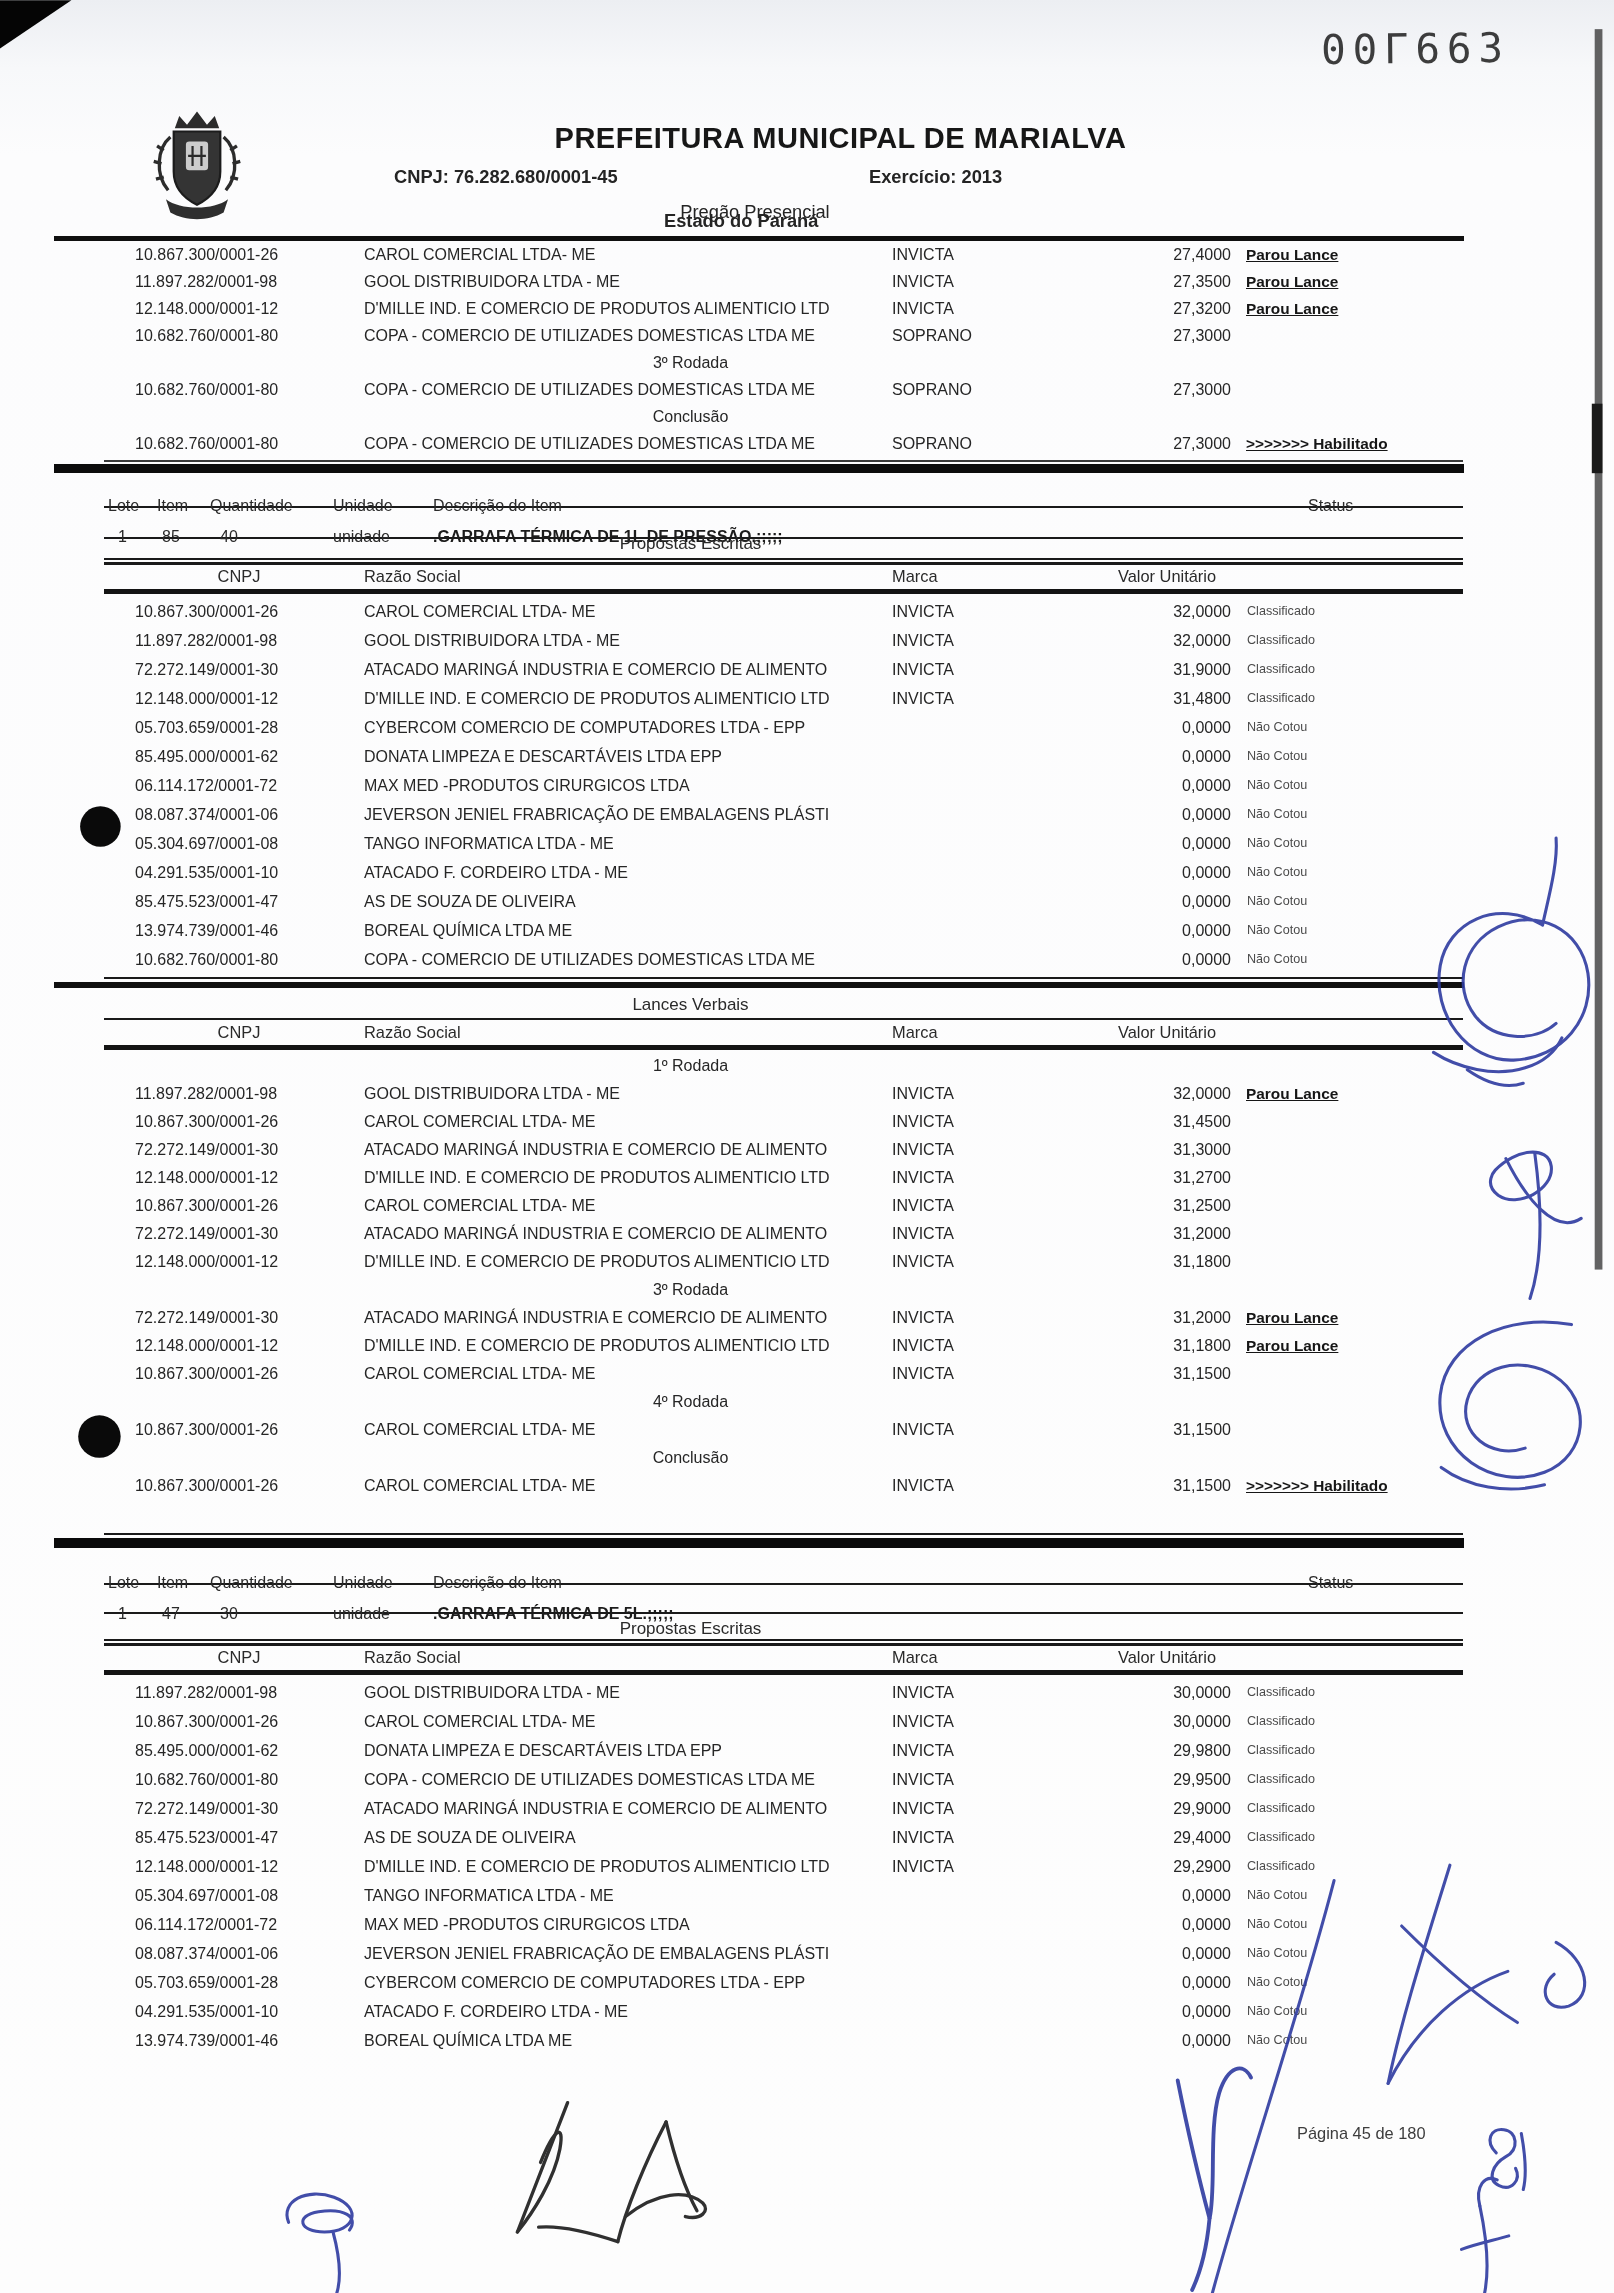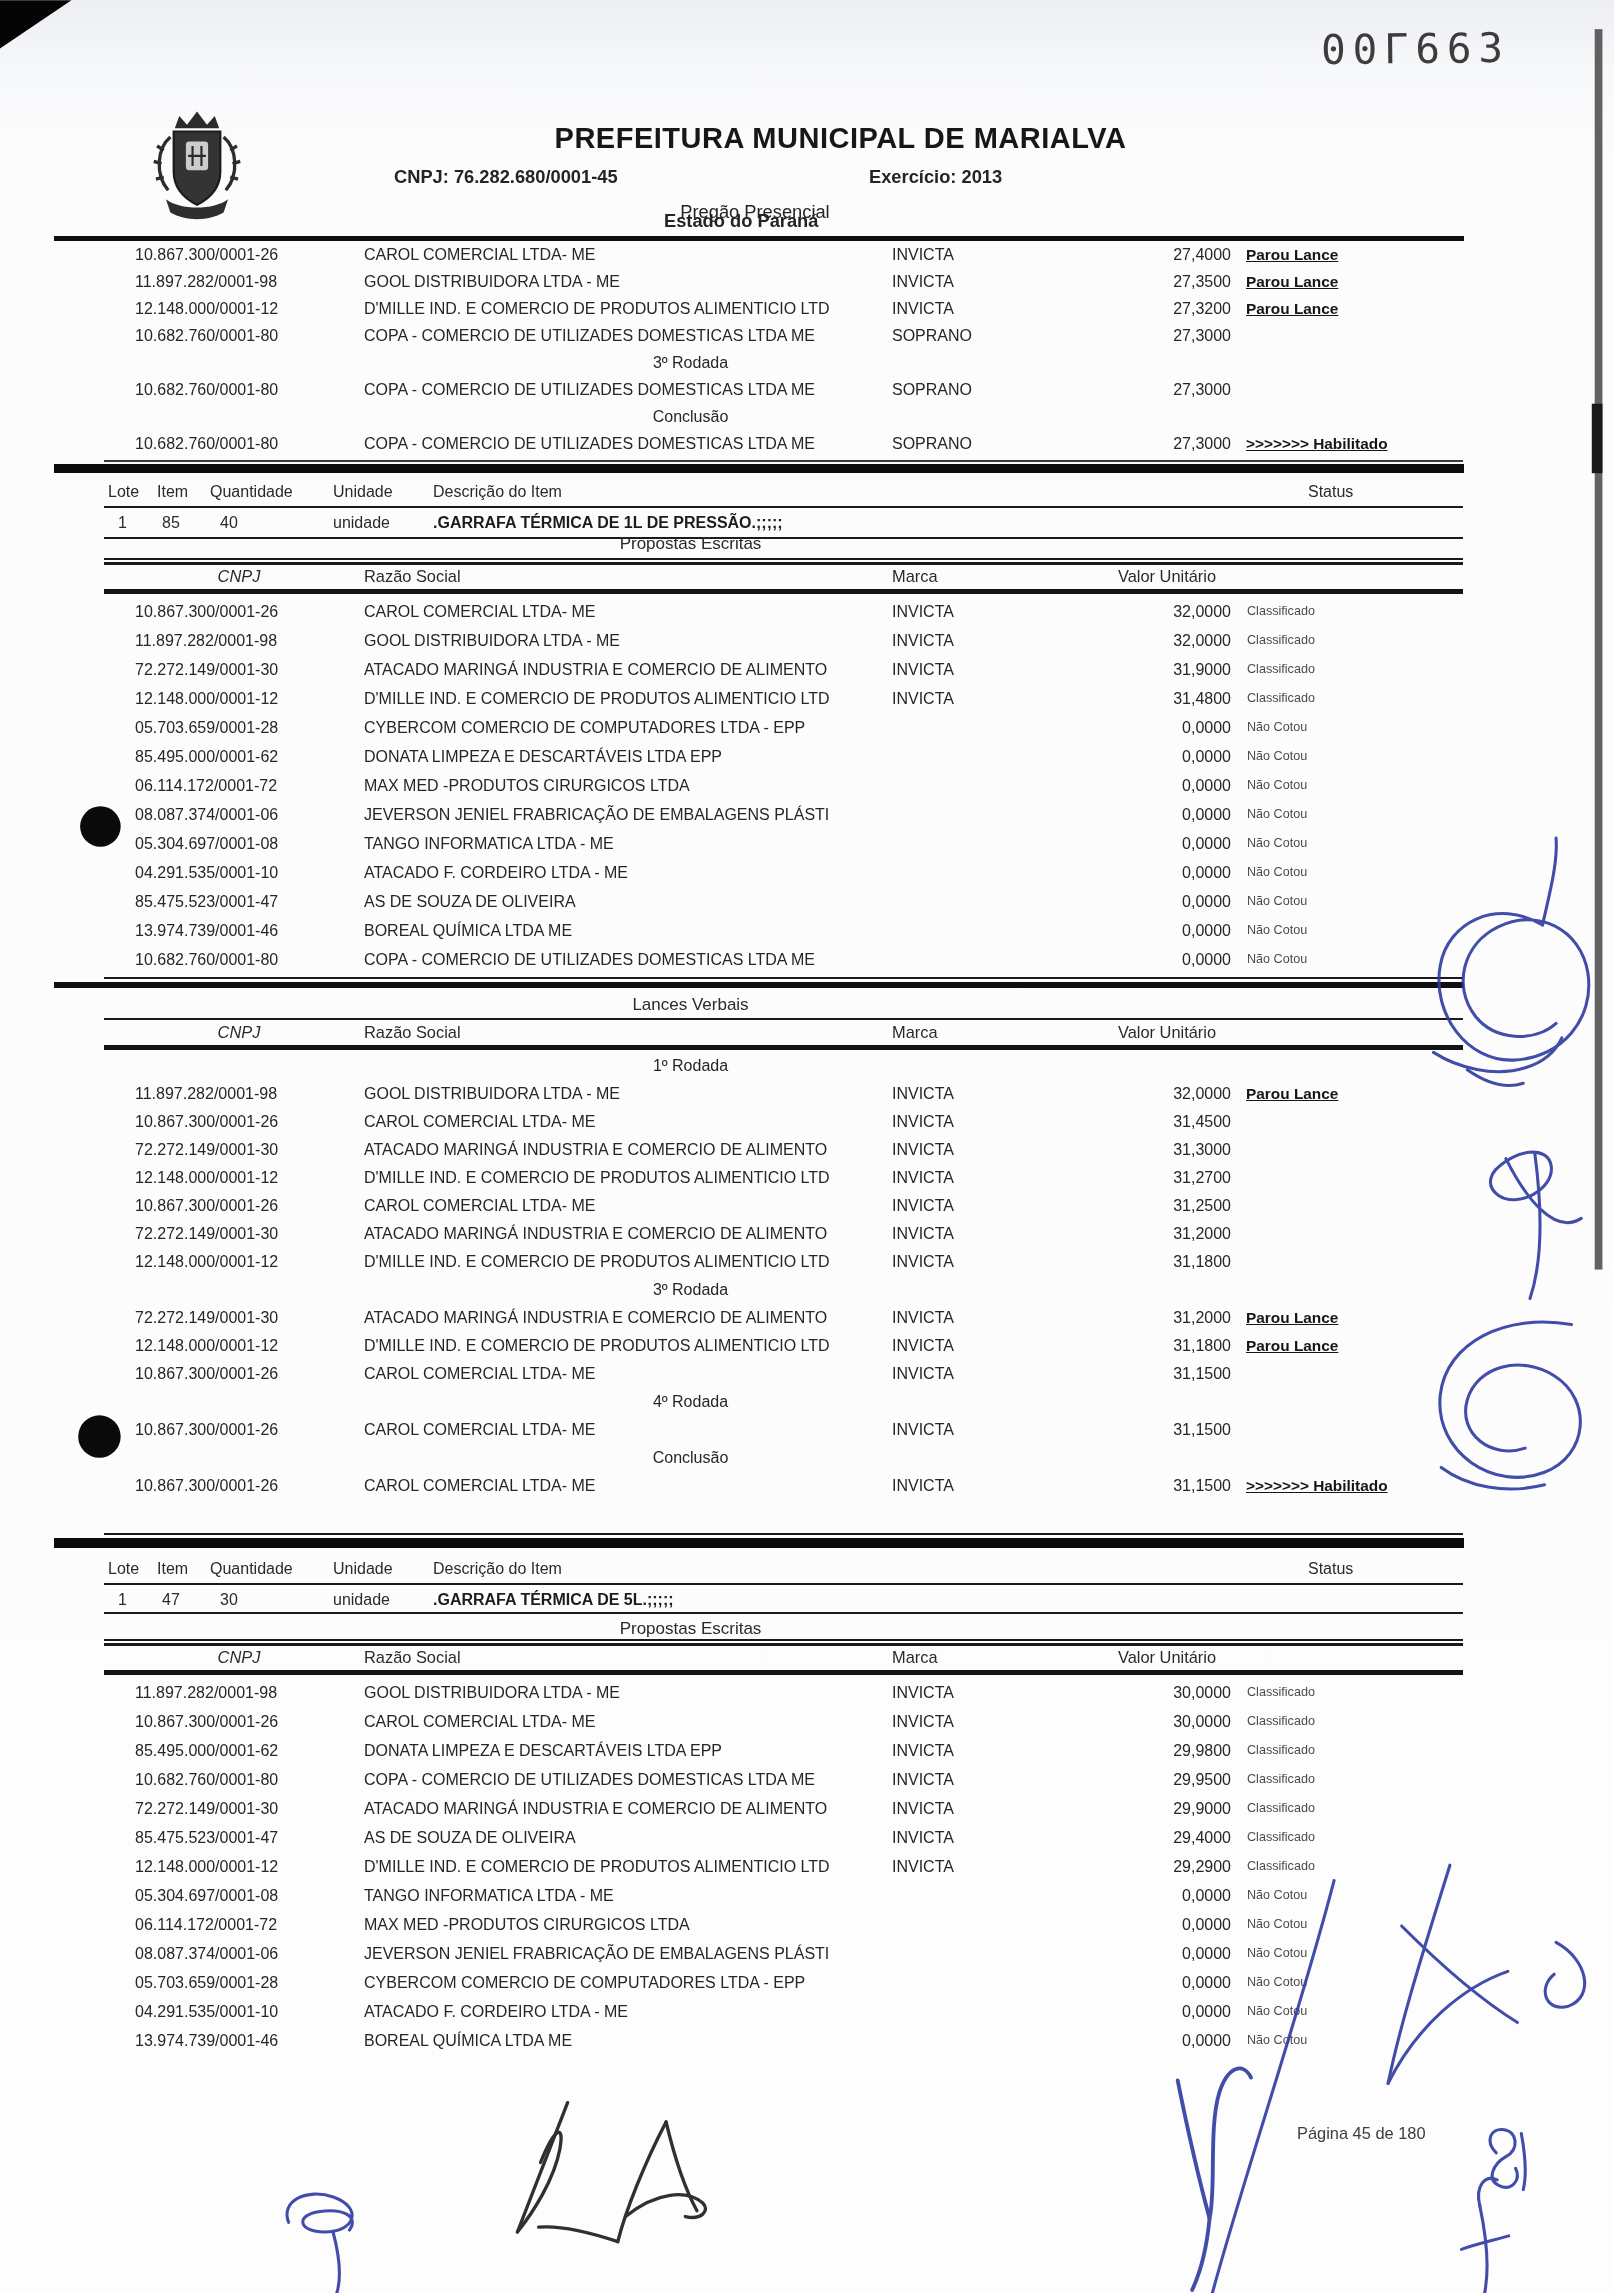--- a/index.html
+++ b/index.html
@@ -28,24 +28,24 @@
   .c-cnpj{left:135px;width:208px;text-align:left;}
   .c-razao{left:364px;max-width:541px;overflow:hidden;}
   .c-marca{left:892px;}
   .c-valor{left:1048px;width:183px;text-align:right;}
   .c-status-strong{left:1246px;font-weight:bold;font-size:15.4px;color:#161616;text-decoration:underline;}
   .c-status-muted{left:1247px;font-size:12.6px;color:#4b4b4b;}
   .c-rowlabel{left:0;width:1381px;text-align:center;}
   
   .colhead{position:absolute;left:0;width:1614px;font-size:16.4px;color:#2a2a2a;}
   .colhead span{position:absolute;top:0;}
-  .h-cnpj{left:135px;width:208px;text-align:center;font-style:italic;}
+  .h-cnpj{left:135px;width:208px;text-align:center;}
   .h-razao{left:364px;} .h-marca{left:892px;} .h-valor{left:1118px;}
   
-  .lothead,.lotrow{position:absolute;left:0;width:1428px;font-size:16px;color:#2a2a2a;}
+  .lothead,.lotrow{position:absolute;left:0;width:1428px;font-size:16px;color:#2a2a2a;margin-top:14px;}
   .lothead span,.lotrow span{position:absolute;top:0;}
   .lh-lote{left:108px;} .lh-item{left:157px;} .lh-qtd{left:210px;} .lh-uni{left:333px;} .lh-desc{left:433px;} .lh-status{left:1308px;}
   .lv-lote{left:118px;} .lv-item:{left:162px;} .lv-item{left:162px;} .lv-qtd{left:220px;} .lv-uni{left:333px;}
   .lv-desc{left:433px;font-weight:bold;color:#1c1c1c;}
   .sec-title{position:absolute;left:0;width:1381px;text-align:center;font-size:17px;color:#2a2a2a;}
   .footer{position:absolute;left:1297px;top:2124px;font-size:16.4px;color:#3d3d3d;}
   .ink{position:absolute;left:0;top:0;pointer-events:none;}
   .logo{position:absolute;left:141px;top:106px;}
 </style>
 </head>

